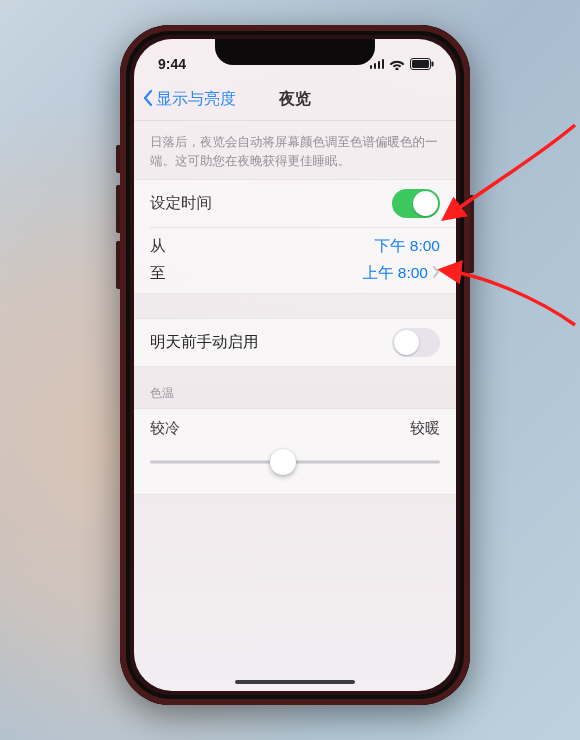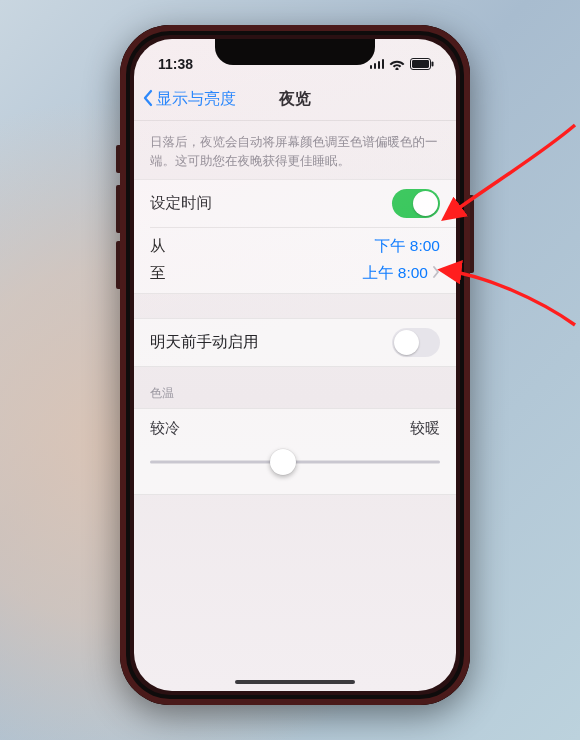--- a/index.html
+++ b/index.html
@@ -181,21 +181,21 @@
 <div class="phone">
   <div class="side-btn-l a"></div>
     <div class="side-btn-l b"></div>
     <div class="side-btn-l c"></div>
   <div class="side-btn-r"></div>
 
   <div class="screen">
     <div class="notch"></div>
 
     <div class="status">
-      <span>11:38</span>
+      <span>9:44</span>
       <div class="right">
         <span class="sig">
             <i></i>
             <i></i>
             <i></i>
             <i></i>
           </span>
         <span class="wifi">
           <svg width="16" height="12" viewBox="0 0 16 12">
               <path fill="#1b1b1f" d="M8 9.6a1.6 1.6 0 1 1 0 3.2 1.6 1.6 0 0 1 0-3.2zm0-3.4c1.7 0 3.2.7 4.3 1.8l-1.5 1.5A4 4 0 0 0 8 8.1a4 4 0 0 0-2.8 1.4L3.7 8A6 6 0 0 1 8 6.2zm0-3.4c2.9 0 5.5 1.2 7.4 3.1L14 7.3A8.5 8.5 0 0 0 8 4.8 8.5 8.5 0 0 0 2 7.3L.6 5.9A10.4 10.4 0 0 1 8 2.8z"></path>

